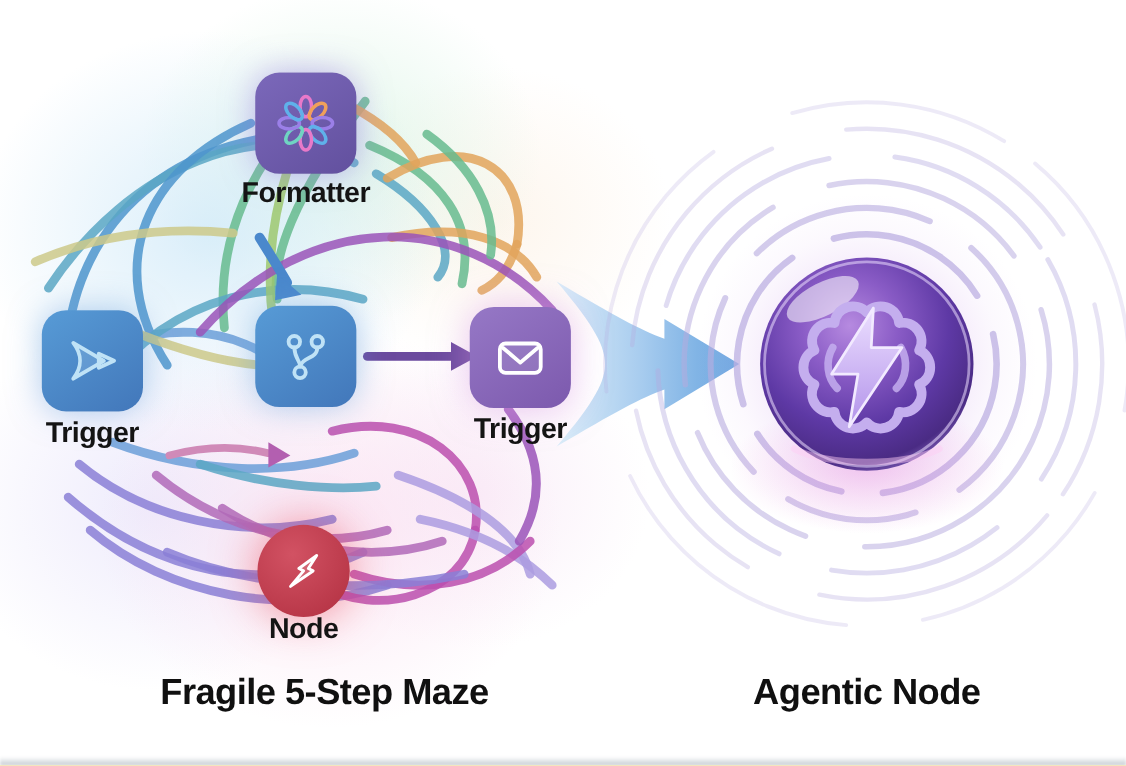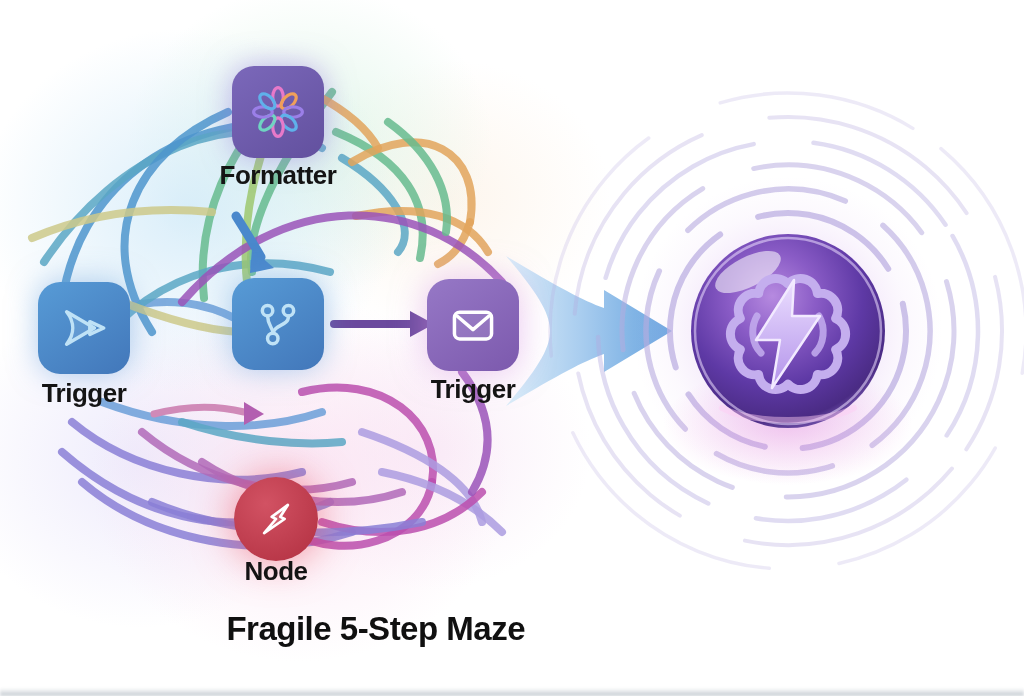--- a/index.html
+++ b/index.html
@@ -22,21 +22,21 @@
   .b-blue{background:linear-gradient(145deg,#579bd6,#4277ba);
           box-shadow:0 0 30px rgba(95,155,220,.50);}
   .b-violet{background:linear-gradient(145deg,#9678c6,#7c59ad);
             box-shadow:0 0 34px rgba(215,150,225,.55);}
   .b-red{position:absolute;width:84px;height:84px;border-radius:50%;
          background:radial-gradient(circle at 38% 32%,#d25263,#b12f40);
          box-shadow:0 0 42px rgba(235,70,85,.60);
          display:flex;align-items:center;justify-content:center;}
   .nlabel{position:absolute;width:200px;text-align:center;color:#141414;
           font-weight:700;font-size:26px;letter-spacing:-.5px;}
-  .caption{position:absolute;width:460px;text-align:right;color:#101010;
+  .caption{position:absolute;width:460px;text-align:center;color:#101010;
            font-weight:700;font-size:33px;letter-spacing:-.5px;}
   .bottom-strip{position:absolute;left:0;right:0;bottom:0;height:8px;
       background:linear-gradient(to bottom, rgba(255,255,255,0), rgba(120,135,150,.45));
       filter:blur(1.5px);}
 </style>
 </head>
 <body>
 
 <div class="stage">
   <div class="bg"></div>
@@ -204,15 +204,16 @@
   <div class="nlabel" style="left:373px;top:374px">Trigger</div>
 
   <div class="b-red" style="left:234px;top:477px">
     <svg width="54" height="54" viewBox="0 0 100 100">
       <path d="M28,76 L50,50 L42,46 L72,24 L58,46 L66,50 Z" fill="rgba(255,255,255,.15)" stroke="#ffffff" stroke-width="5" stroke-linejoin="round"></path>
     </svg>
   </div>
   <div class="nlabel" style="left:176px;top:556px">Node</div>
 
   <div class="caption" style="left:65px;top:610px">Fragile 5-Step Maze</div>
+  <div class="caption" style="left:558px;top:610px">Agentic Node</div>
 
   <div class="bottom-strip"></div>
 </div>
 
 </body></html>

